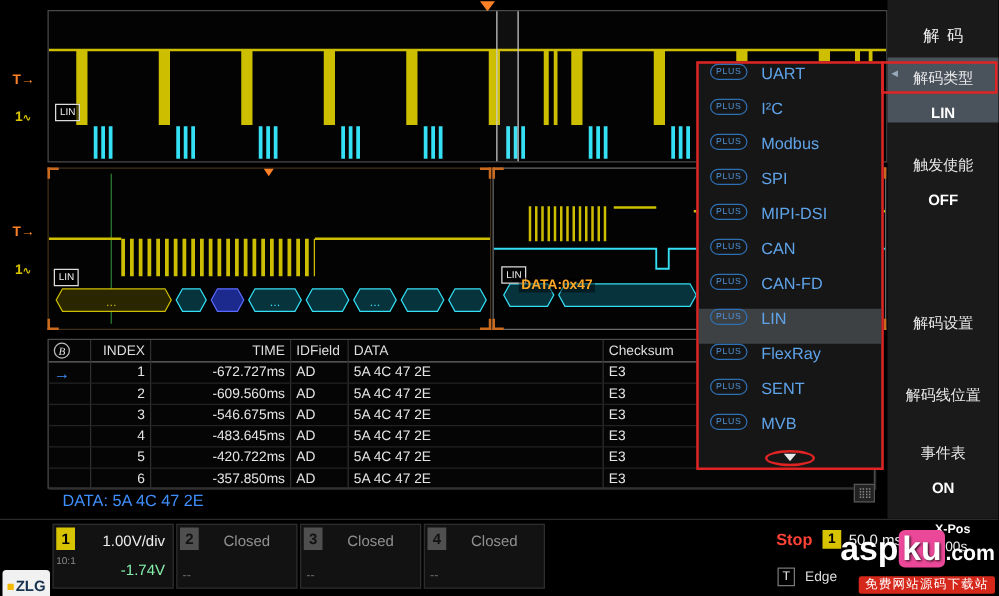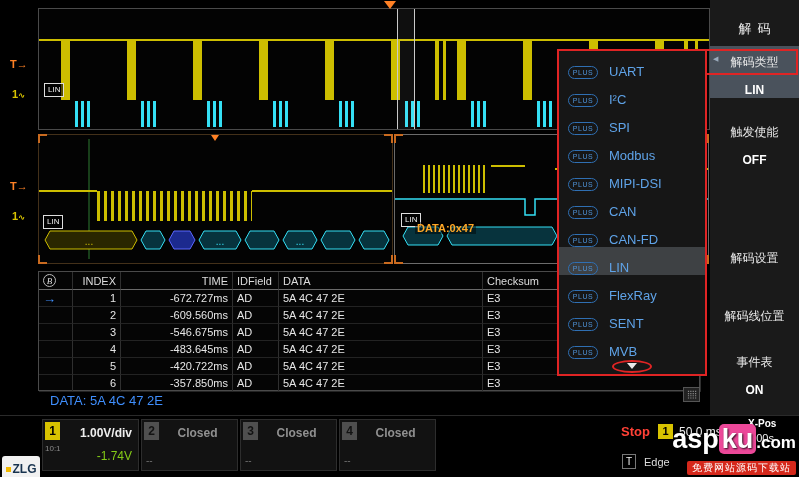--- a/index.html
+++ b/index.html
@@ -35,21 +35,21 @@
   .bicon{display:inline-block;width:13px;height:13px;border:1px solid #bbb;border-radius:50%;color:#ddd;
          font-size:9px;font-style:italic;text-align:center;line-height:12px;font-family:"Liberation Serif",serif;}
   .rowarrow{color:#3f8efc;font-weight:bold;font-size:13px;line-height:13px;}
   .datline{position:absolute;left:50px;top:393px;color:#3f8efc;font-size:13px;}
   .scrollthumb{position:absolute;left:683px;top:387px;width:17px;height:15px;background:#222;border:1px solid #555;
                color:#888;font-size:8px;line-height:13px;text-align:center;letter-spacing:-1px;}
 
   
   .dd{position:absolute;left:557px;top:49px;width:150px;height:327px;background:#161616;
       border:2px solid #e02424;z-index:60;}
-  .dd-item{height:28px;display:flex;align-items:flex-end;padding-left:9px;cursor:pointer;}
+  .dd-item{height:28px;display:flex;align-items:flex-start;padding-left:9px;cursor:pointer;}
   .dd-item.sel{background:#3e4144;}
   .dd-badge{flex:0 0 30px;height:13px;border:1px solid #2f6fb3;border-radius:7px;color:#4f93d8;font-size:7px;
             display:flex;align-items:center;justify-content:center;letter-spacing:.5px;}
   .dd-label{margin-left:11px;color:#5fa3e8;font-size:13px;}
   .dd-foot{height:14px;display:flex;align-items:center;justify-content:center;}
   .dd-oval{width:40px;height:13px;border:2px solid #e02424;border-radius:50%;display:flex;align-items:center;justify-content:center;}
   .dd-arr{width:0;height:0;border-left:5px solid transparent;border-right:5px solid transparent;border-top:6px solid #e8e8e8;}
 
   
   .sidebar{position:absolute;left:710px;top:0;width:89px;height:415px;background:#1a1a1a;}
@@ -61,22 +61,22 @@
   .chev{position:absolute;left:3px;top:9px;font-size:7px;color:#9aaabb;}
   .blue{color:#4f9fe8;}
   .anno{position:absolute;border:2px solid #e02424;z-index:70;}
 
   
   .bar{position:absolute;left:0;top:415px;width:799px;height:62px;background:#000;border-top:1px solid #2a2a2a;}
   .ch{position:absolute;top:3px;height:52px;width:97px;background:#121212;border:1px solid #2d2d2d;}
   .ch-badge{position:absolute;left:2px;top:2px;width:15px;height:18px;text-align:center;line-height:18px;font-weight:bold;font-size:12px;}
   .ch-badge.y{background:#d8c300;color:#000;}
   .ch-badge.g{background:#4f4f4f;color:#121212;}
-  .ch-l1{position:absolute;right:6px;top:6px;font-size:12px;color:#eee;font-weight:bold;}
-  .ch-l2{position:absolute;right:6px;bottom:7px;font-size:12px;color:#84cc16;}
+  .ch-l1{position:absolute;right:6px;top:6px;font-size:12px;color:#eee;}
+  .ch-l2{position:absolute;right:6px;bottom:7px;font-size:12px;color:#86efac;}
   .ch.off .ch-l1{left:22px;right:6px;text-align:center;color:#909090;}
   .ch.off .ch-l2{left:4px;right:auto;bottom:4px;color:#6f6f6f;font-size:10px;}
   .ch-probe{position:absolute;left:2px;top:24px;font-size:8px;color:#8a8a8a;}
   .logo{position:absolute;left:2px;top:30px;width:38px;height:26px;background:#f1f1f1;border-radius:3px;
         display:flex;align-items:center;justify-content:center;color:#17324e;font-weight:bold;font-size:12px;margin-top:10px;}
   .logo .dot{width:5px;height:5px;background:#f2b900;margin-right:2px;display:inline-block;}
 
   
   .wm{position:absolute;right:0;bottom:0;z-index:120;text-align:right;padding:0 3px 2px 8px;}
   .wm-l1{font-size:27px;font-weight:bold;color:#fff;line-height:29px;text-shadow:1px 1px 2px rgba(0,0,0,.85);}
@@ -220,25 +220,25 @@
     <div class="dd-item">
         <span class="dd-badge">PLUS</span>
         <span class="dd-label">UART</span>
       </div>
     <div class="dd-item">
         <span class="dd-badge">PLUS</span>
         <span class="dd-label">I²C</span>
       </div>
     <div class="dd-item">
         <span class="dd-badge">PLUS</span>
+        <span class="dd-label">Modbus</span>
+      </div>
+    <div class="dd-item">
+        <span class="dd-badge">PLUS</span>
         <span class="dd-label">SPI</span>
-      </div>
-    <div class="dd-item">
-        <span class="dd-badge">PLUS</span>
-        <span class="dd-label">Modbus</span>
       </div>
     <div class="dd-item">
         <span class="dd-badge">PLUS</span>
         <span class="dd-label">MIPI-DSI</span>
       </div>
     <div class="dd-item">
         <span class="dd-badge">PLUS</span>
         <span class="dd-label">CAN</span>
       </div>
     <div class="dd-item">

